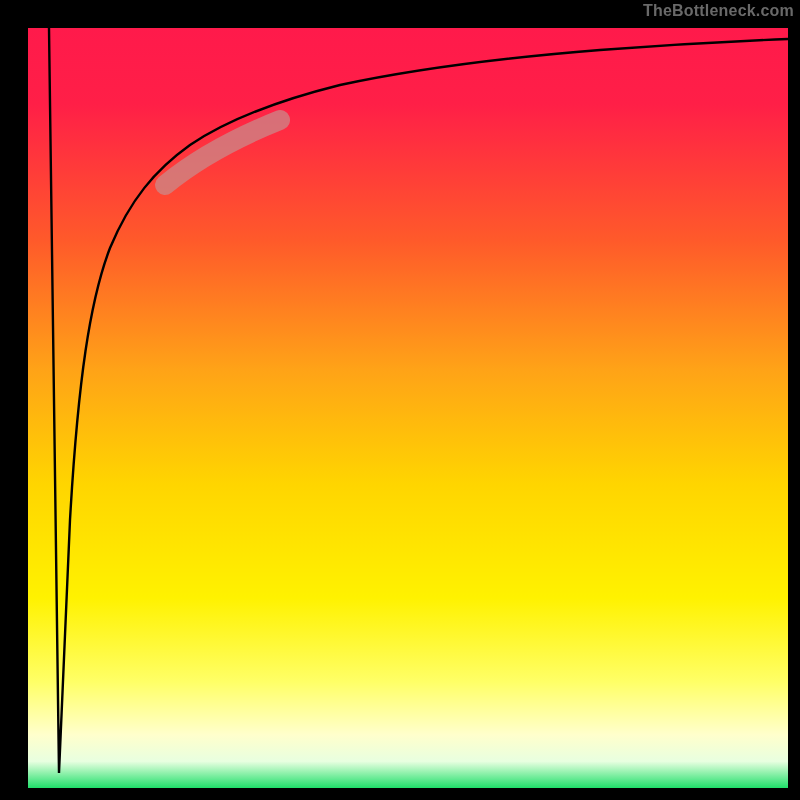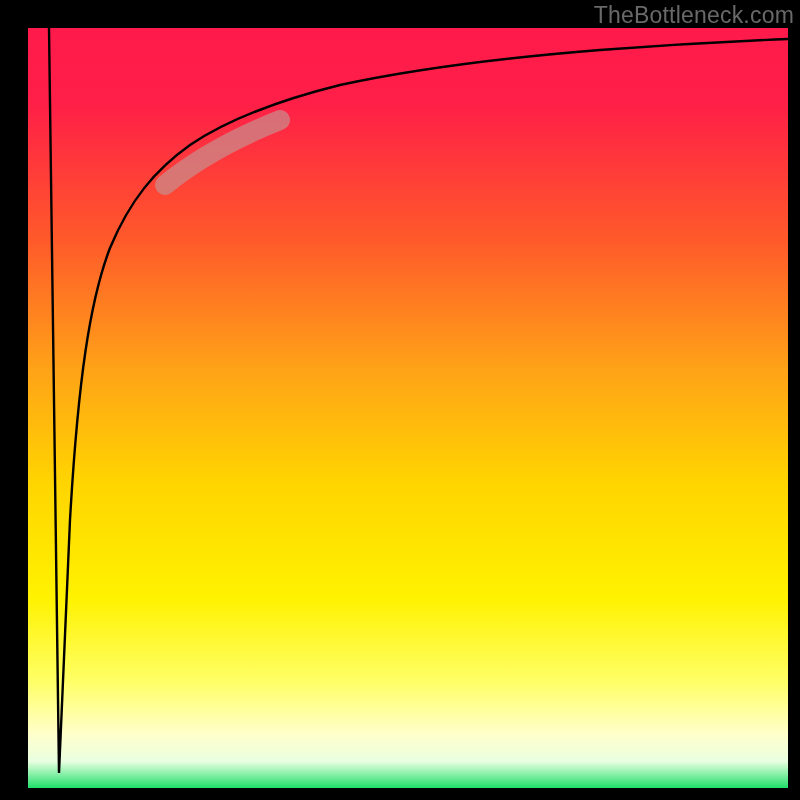--- a/index.html
+++ b/index.html
@@ -12,22 +12,22 @@
   }
   .container {
     position: relative;
     width: 800px;
     height: 800px;
   }
   .watermark {
     position: absolute;
     top: 2px;
     right: 6px;
-    font-size: 23px;
-    font-weight: 400;
+    font-size: 16px;
+    font-weight: 700;
     color: #696969;
     letter-spacing: 0.2px;
   }
   svg {
     display: block;
   }
 </style>
 </head>
 <body>
 

